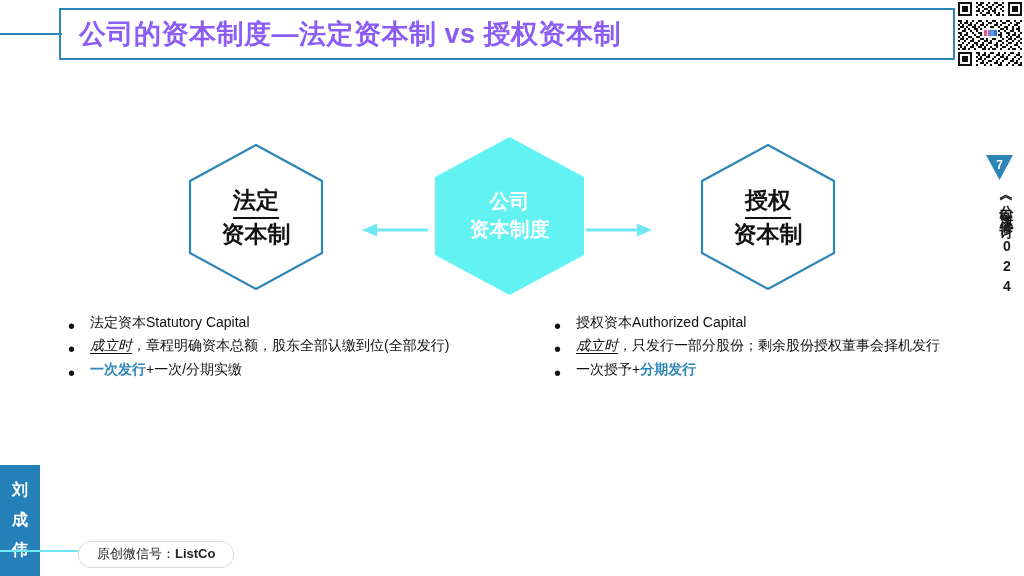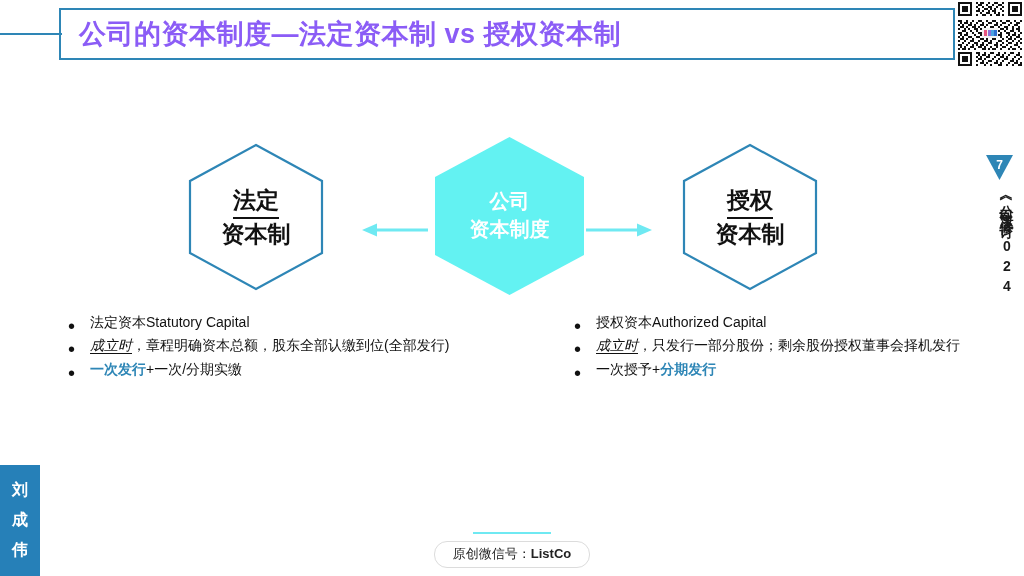--- a/index.html
+++ b/index.html
@@ -93,21 +93,21 @@
     font-weight: bold;
     line-height: 1.33;
     color: #111111;
     text-align: right;
   }
   .hex-label .line-top {
     border-bottom: 2px solid #111111;
     padding-bottom: 1px;
   }
   .hex-left  { left: 186px; }
-  .hex-right { left: 680px; }
+  .hex-right { left: 698px; }
   .hex-center {
     left: 432px;
     width: 155px;
     height: 160px;
     top: -6px;
   }
   .hex-center .hex-label {
     width: 155px;
     height: 160px;
     color: #ffffff;
@@ -130,21 +130,21 @@
     position: absolute;
     top: 312px;
     left: 0;
     width: 1024px;
   }
   .col {
     position: absolute;
     top: 0;
   }
   .col-left  { left: 62px;  width: 450px; }
-  .col-right { left: 568px; width: 450px; }
+  .col-right { left: 548px; width: 450px; }
 
   ul.bullets {
     list-style: none;
     margin: 0;
     padding: 0;
   }
   ul.bullets > li {
     position: relative;
     padding-left: 28px;
     font-size: 14px;
@@ -219,21 +219,20 @@
     white-space: nowrap;
   }
 
   
   .footer {
     position: absolute;
     left: 0;
     bottom: 8px;
     width: 1024px;
     display: flex;
-    flex-direction: column;
     align-items: center;
   }
   .footer-rule {
     width: 78px;
     height: 0;
     border-top: 2px solid #6FE9F2;
     margin-bottom: 7px;
   }
   .footer-pill {
     border: 1px solid #dcdcdc;

